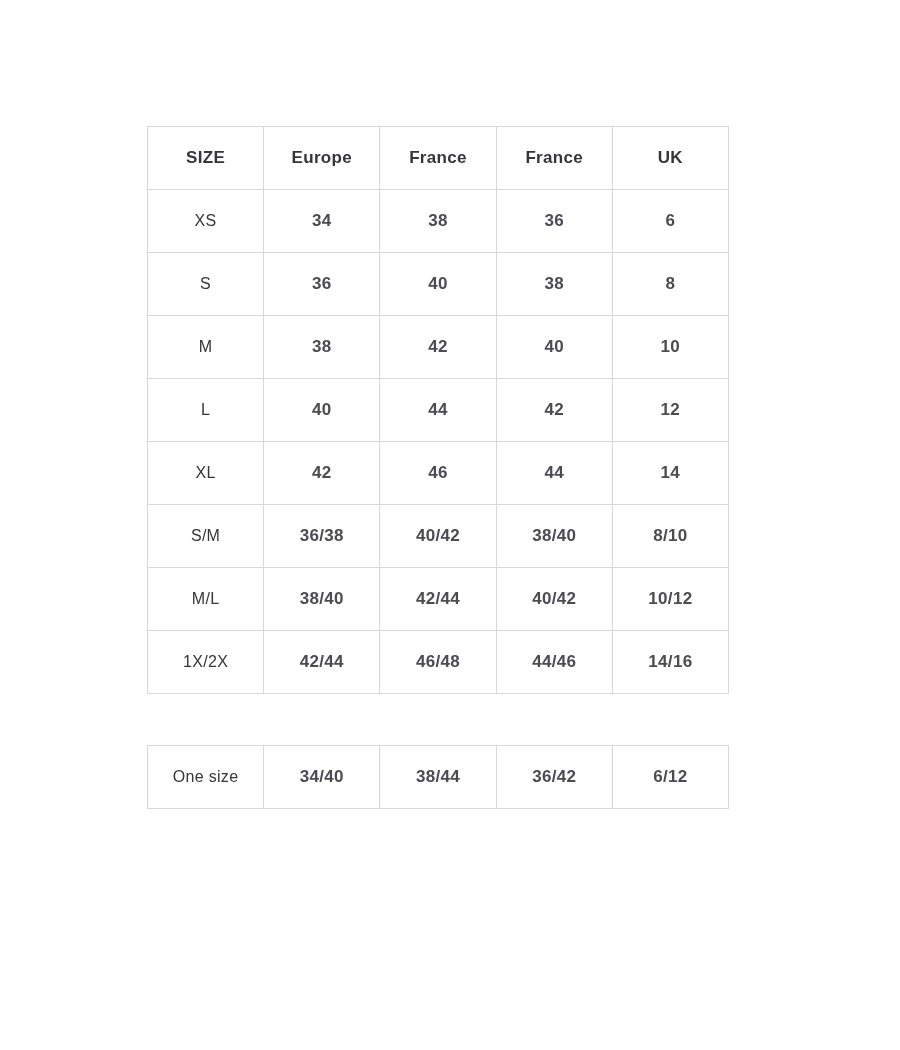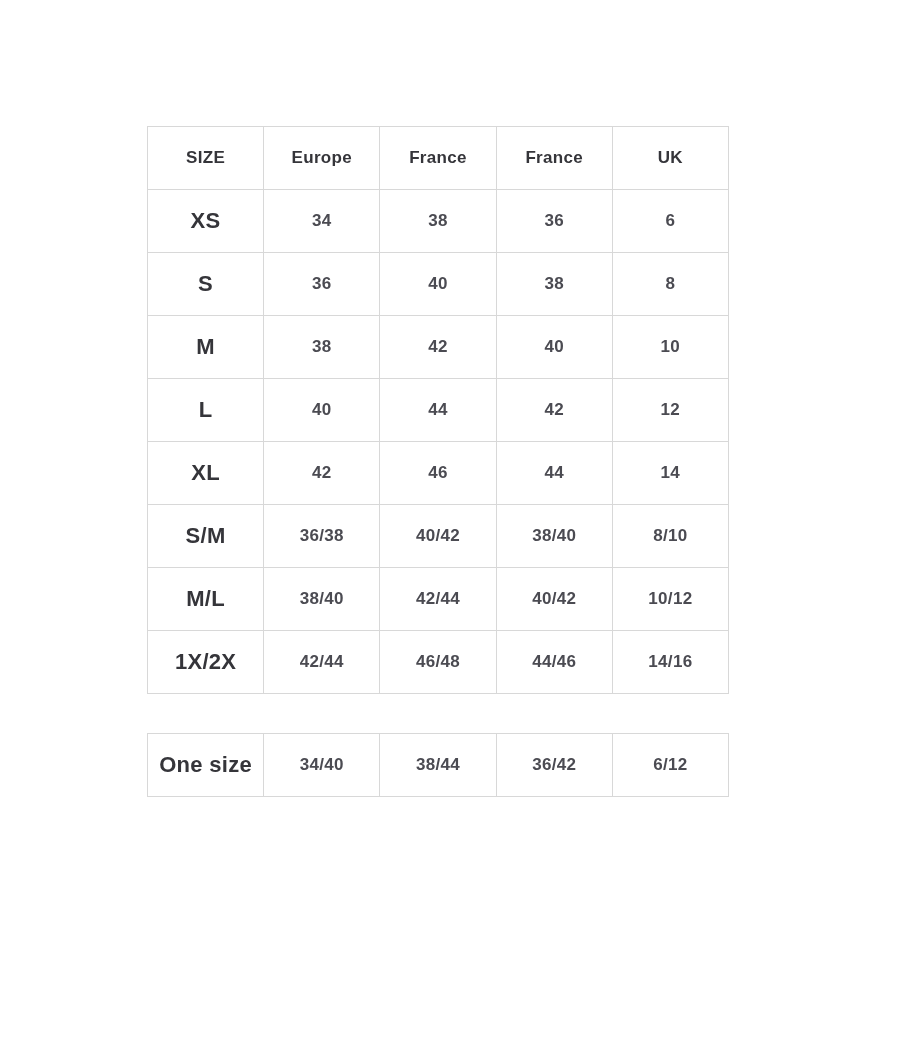--- a/index.html
+++ b/index.html
@@ -34,33 +34,33 @@
     padding: 0;
     background: #ffffff;
   }
   th {
     font-size: 17px;
     font-weight: 700;
     color: var(--header-text, #35353a);
     letter-spacing: 0.3px;
   }
   td.label {
-    font-size: 22px;
-    font-weight: 700;
+    font-size: 16px;
+    font-weight: 400;
     color: var(--header-text, #35353a);
     letter-spacing: 0.3px;
   }
   td.value {
     font-size: 17px;
     font-weight: 700;
     color: var(--cell-text, #4b4b52);
     letter-spacing: 0.3px;
   }
   .secondary-table {
-    margin-top: 39px;
+    margin-top: 51px;
   }
 </style>
 </head>
 <body>
 
 <div class="page" style="--bg: #ffffff; --border: #d8d8d8; --header-text: #35353a; --cell-text: #4b4b52;">
   <div class="size-chart">
 
     <table>
       <thead>

